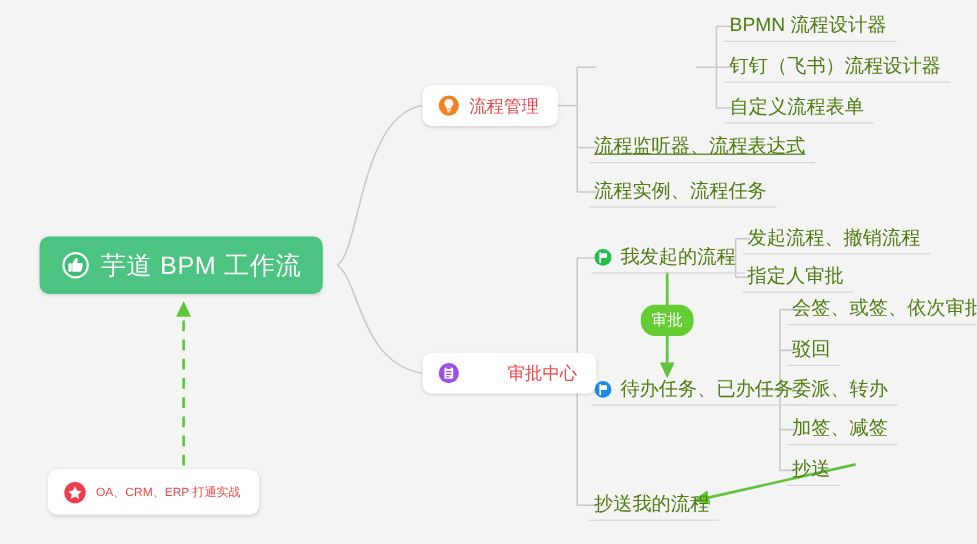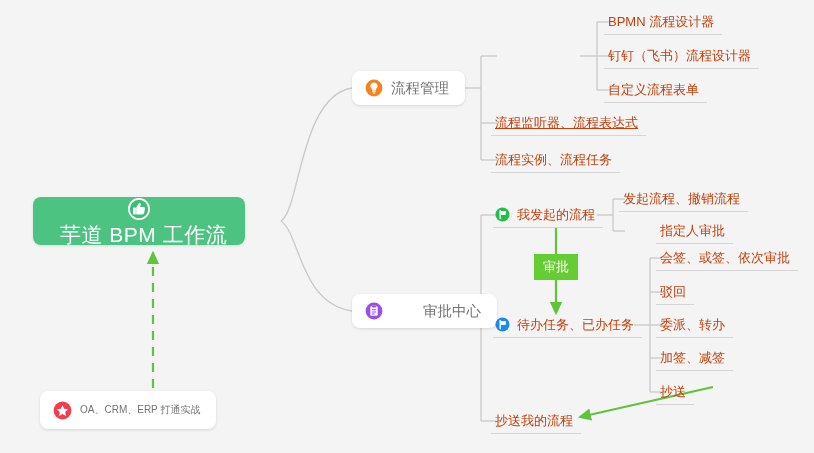--- a/index.html
+++ b/index.html
@@ -35,52 +35,51 @@
   
   .root {
     background: #4cc380;
     border-radius: 8px;
     padding: 0 18px;
     height: 48px;
     color: #ffffff;
     font-size: 21px;
     letter-spacing: 0.5px;
     box-shadow: 0 1px 3px rgba(0,0,0,0.10);
-    flex-direction: column;
   }
   .root .label { margin-left: 9px; }
   
   .card {
     background: #ffffff;
     border-radius: 8px;
     padding: 0 16px 0 13px;
     height: 34px;
-    color: #737373;
+    color: #ef4444;
     font-size: 14.5px;
     box-shadow: 0 1px 3px rgba(0,0,0,0.12);
   }
   .card .label { margin-left: 8px; }
   
   .leaf {
     border-bottom: 1px solid #d5d5d5;
-    color: #c2410c;
-    font-size: 13px;
+    color: #4d7c0f;
+    font-size: 16px;
     height: 26px;
     padding: 0 8px 0 4px;
     background: transparent;
     justify-content: center;
   }
   .leaf.with-icon { padding-left: 2px; }
   .leaf .label { margin-left: 7px; }
   .leaf.plain .label { margin-left: 0; }
   
   .tag {
     background: #66cc33;
     color: #ffffff;
-    border-radius: 0;
+    border-radius: 12px;
     font-size: 13px;
     height: 26px;
     padding: 0 9px;
     justify-content: center;
   }
   
   .ico {
     display: inline-flex;
     align-items: center;
     justify-content: center;
@@ -207,21 +206,21 @@
         <circle cx="7.5" cy="7.5" r="7" fill="#1fbf4a"></circle>
         <path d="M5.2 3.6 L5.2 11.6" stroke="#ffffff" stroke-width="1.4" stroke-linecap="round"></path>
         <path d="M5.9 4.0 L10.8 4.0 L10.8 7.9 L5.9 7.9 Z" fill="#ffffff"></path>
       </svg>
     </span>
     <span class="label">我发起的流程</span>
   </div>
   <div class="node leaf plain" style="left:619px; top:186px;">
     <span class="label">发起流程、撤销流程</span>
   </div>
-  <div class="node leaf plain" style="left:619px; top:218px;margin-left:37px;">
+  <div class="node leaf plain" style="left:619px; top:218px;">
     <span class="label">指定人审批</span>
   </div>
 
   <div class="node tag" style="left:534px; top:254px;">
     <span class="label">审批</span>
   </div>
 
   <div class="node leaf with-icon" style="left:493px; top:312px;">
     <span class="ico">
       <svg width="15" height="15" viewBox="0 0 15 15">

